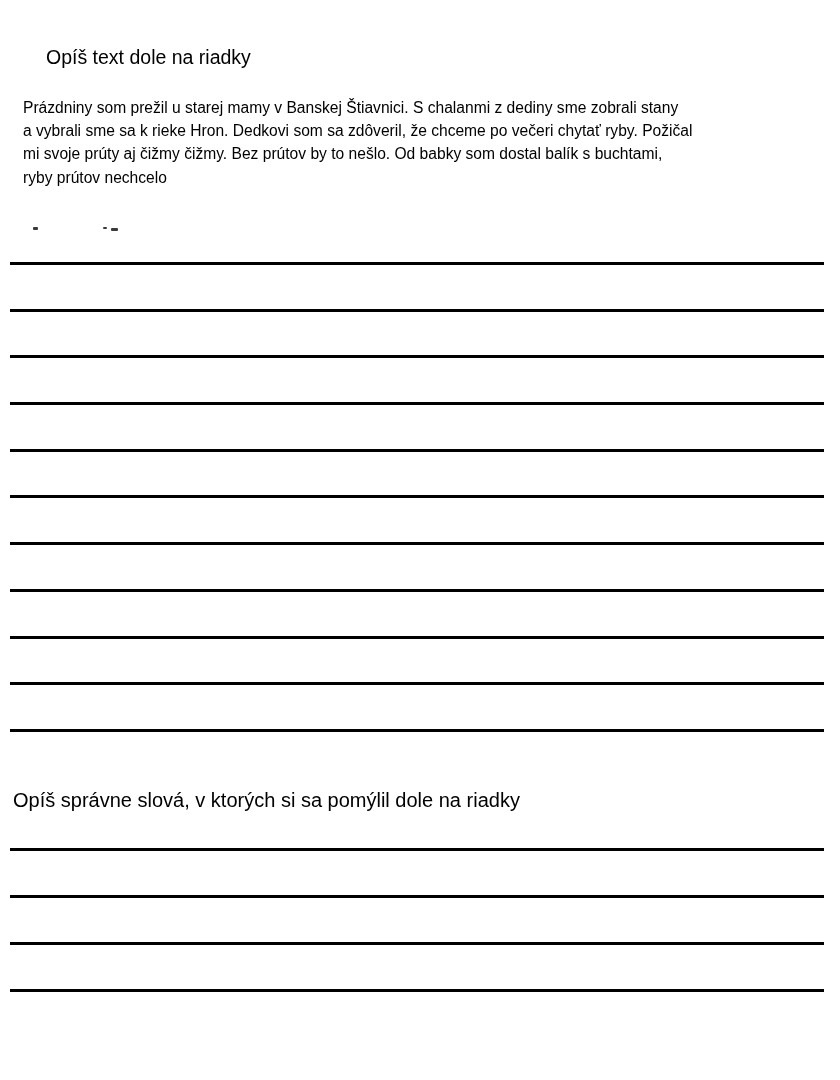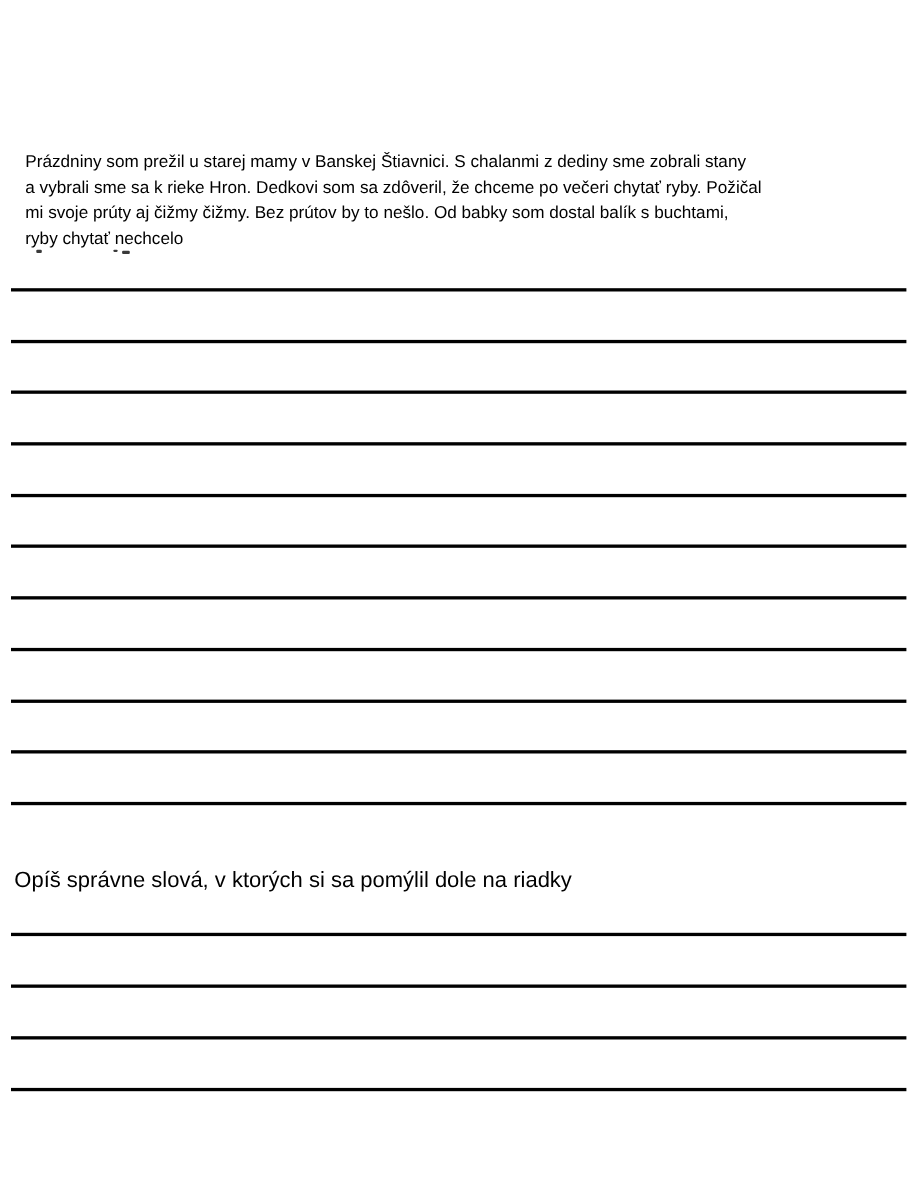--- a/index.html
+++ b/index.html
@@ -26,21 +26,20 @@
   #heading-1 { left: 46px; top: 43px; font-size: 19.5px; }
   #heading-2 { left: 13px; top: 786px; }
   #source-text {
     position: absolute;
     left: 23px;
     top: 96px;
     width: 810px;
     font-size: 15.6px;
     line-height: 23.2px;
     color: #000000;
-    margin-top: 40px;
   }
   .src-line { white-space: nowrap; }
   .stray-mark {
     position: absolute;
     background: #3a3a3a;
     border-radius: 1px;
   }
   #mark-1 { left: 33px;  top: 227px; width: 5px; height: 2.5px; }
   #mark-2 { left: 103px; top: 227px; width: 4px; height: 2px; }
   #mark-3 { left: 111px; top: 228px; width: 7px; height: 2.5px; }
@@ -57,26 +56,27 @@
     width: 814px;
     height: 3px;
     background: #000000;
   }
 </style>
 </head>
 <body>
 
 <div id="page">
 
+  <div id="heading-1" class="heading">Opíš text dole na riadky</div>
 
   <div id="source-text">
     <div class="src-line">Prázdniny som prežil u starej mamy v Banskej Štiavnici. S chalanmi z dediny sme zobrali stany</div>
     <div class="src-line">a vybrali sme sa k rieke Hron. Dedkovi som sa zdôveril, že chceme po večeri chytať ryby. Požičal</div>
     <div class="src-line">mi svoje prúty aj čižmy čižmy. Bez prútov by to nešlo. Od babky som dostal balík s buchtami,</div>
-    <div class="src-line">ryby chytať nechcelo</div>
+    <div class="src-line">ryby prútov nechcelo</div>
   </div>
 
   <div id="mark-1" class="stray-mark"></div>
   <div id="mark-2" class="stray-mark"></div>
   <div id="mark-3" class="stray-mark"></div>
 
   <div id="writing-lines-top" class="writing-lines">
       <div class="wline"></div>
       <div class="wline"></div>
       <div class="wline"></div>

